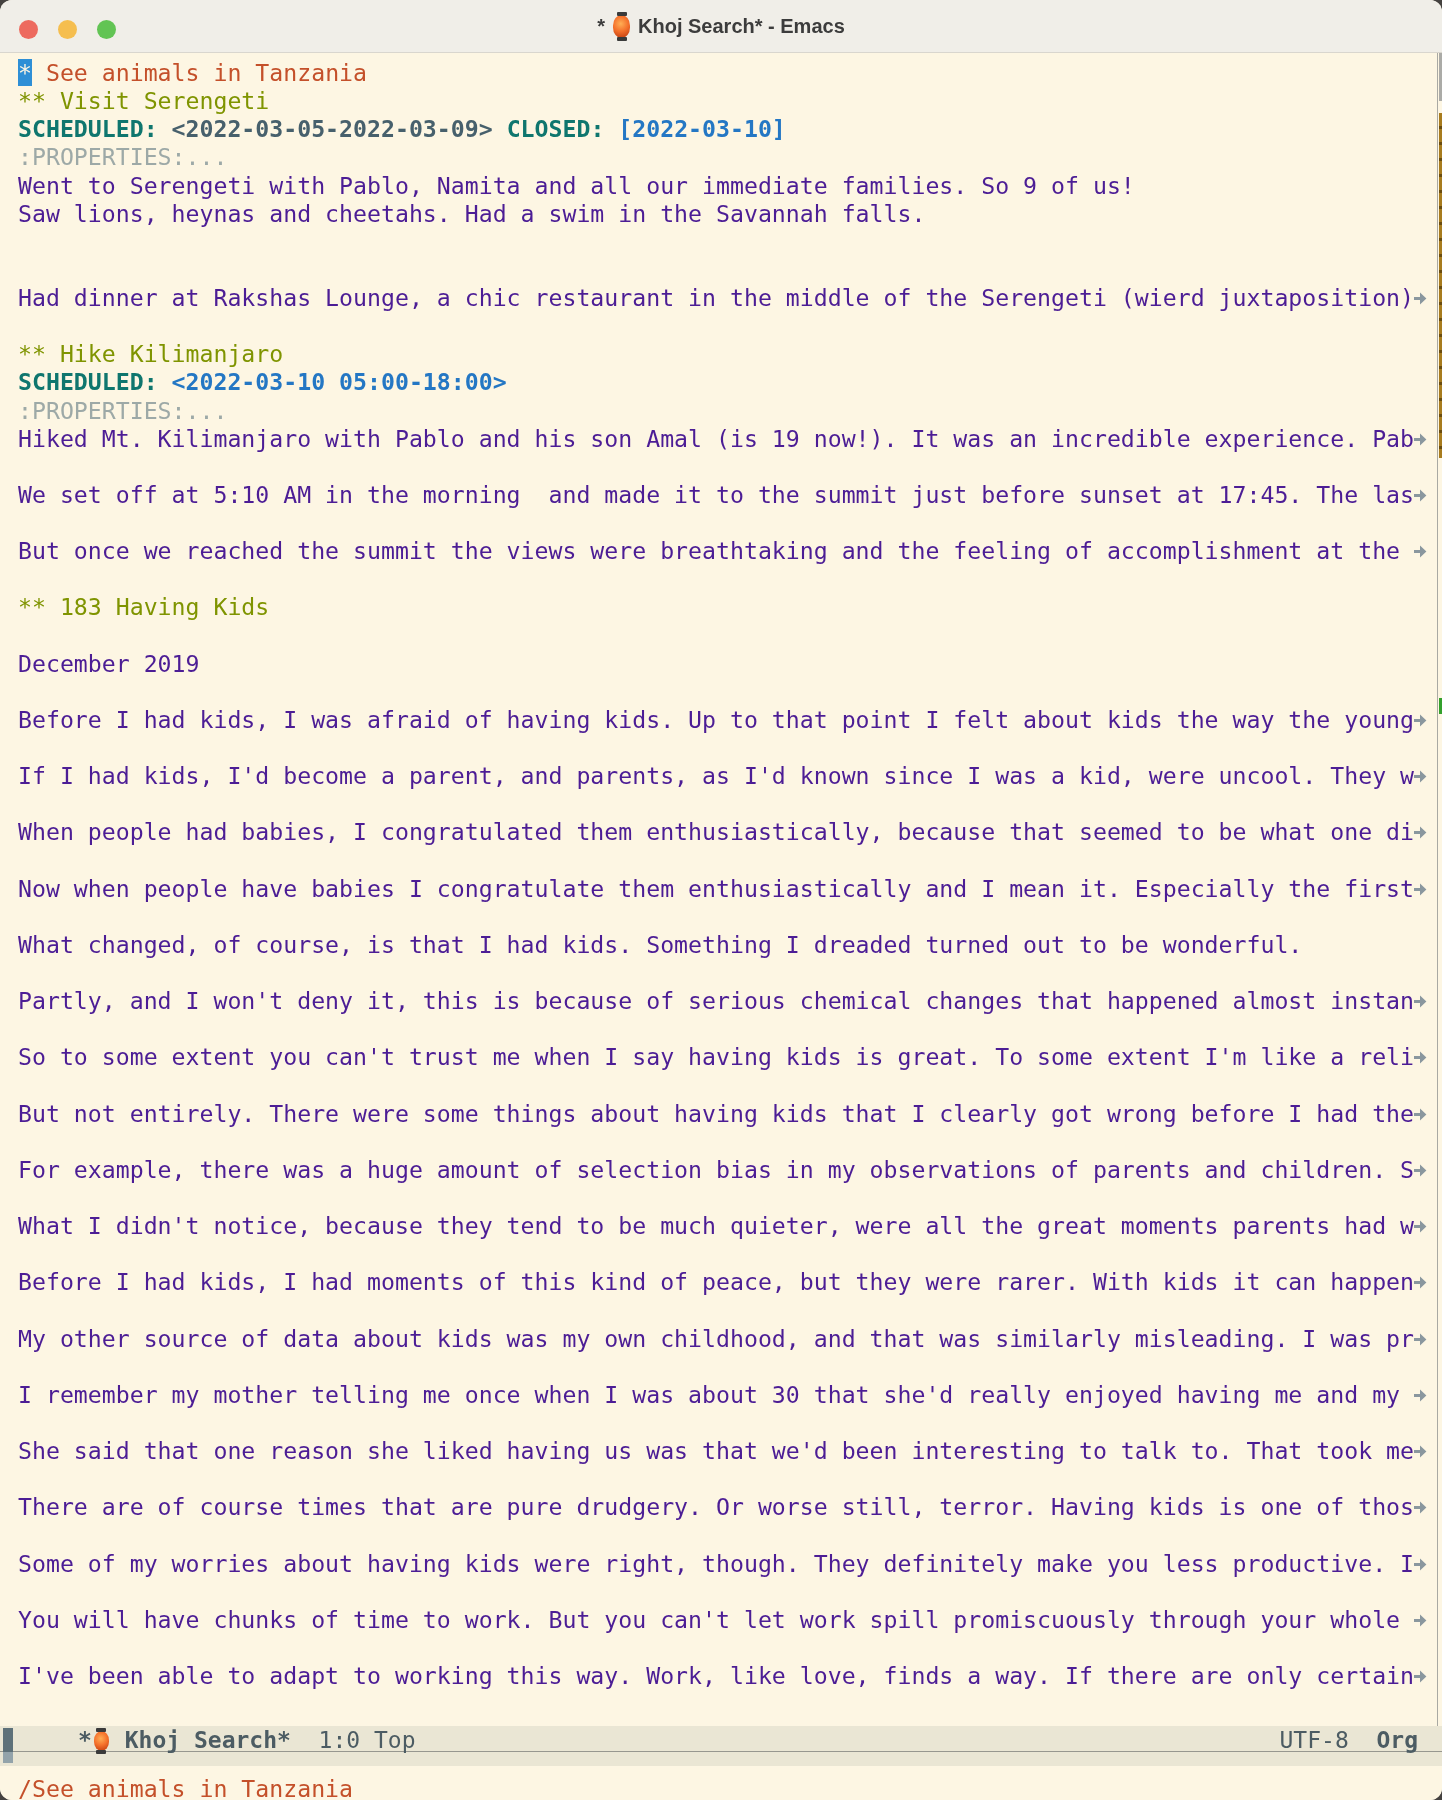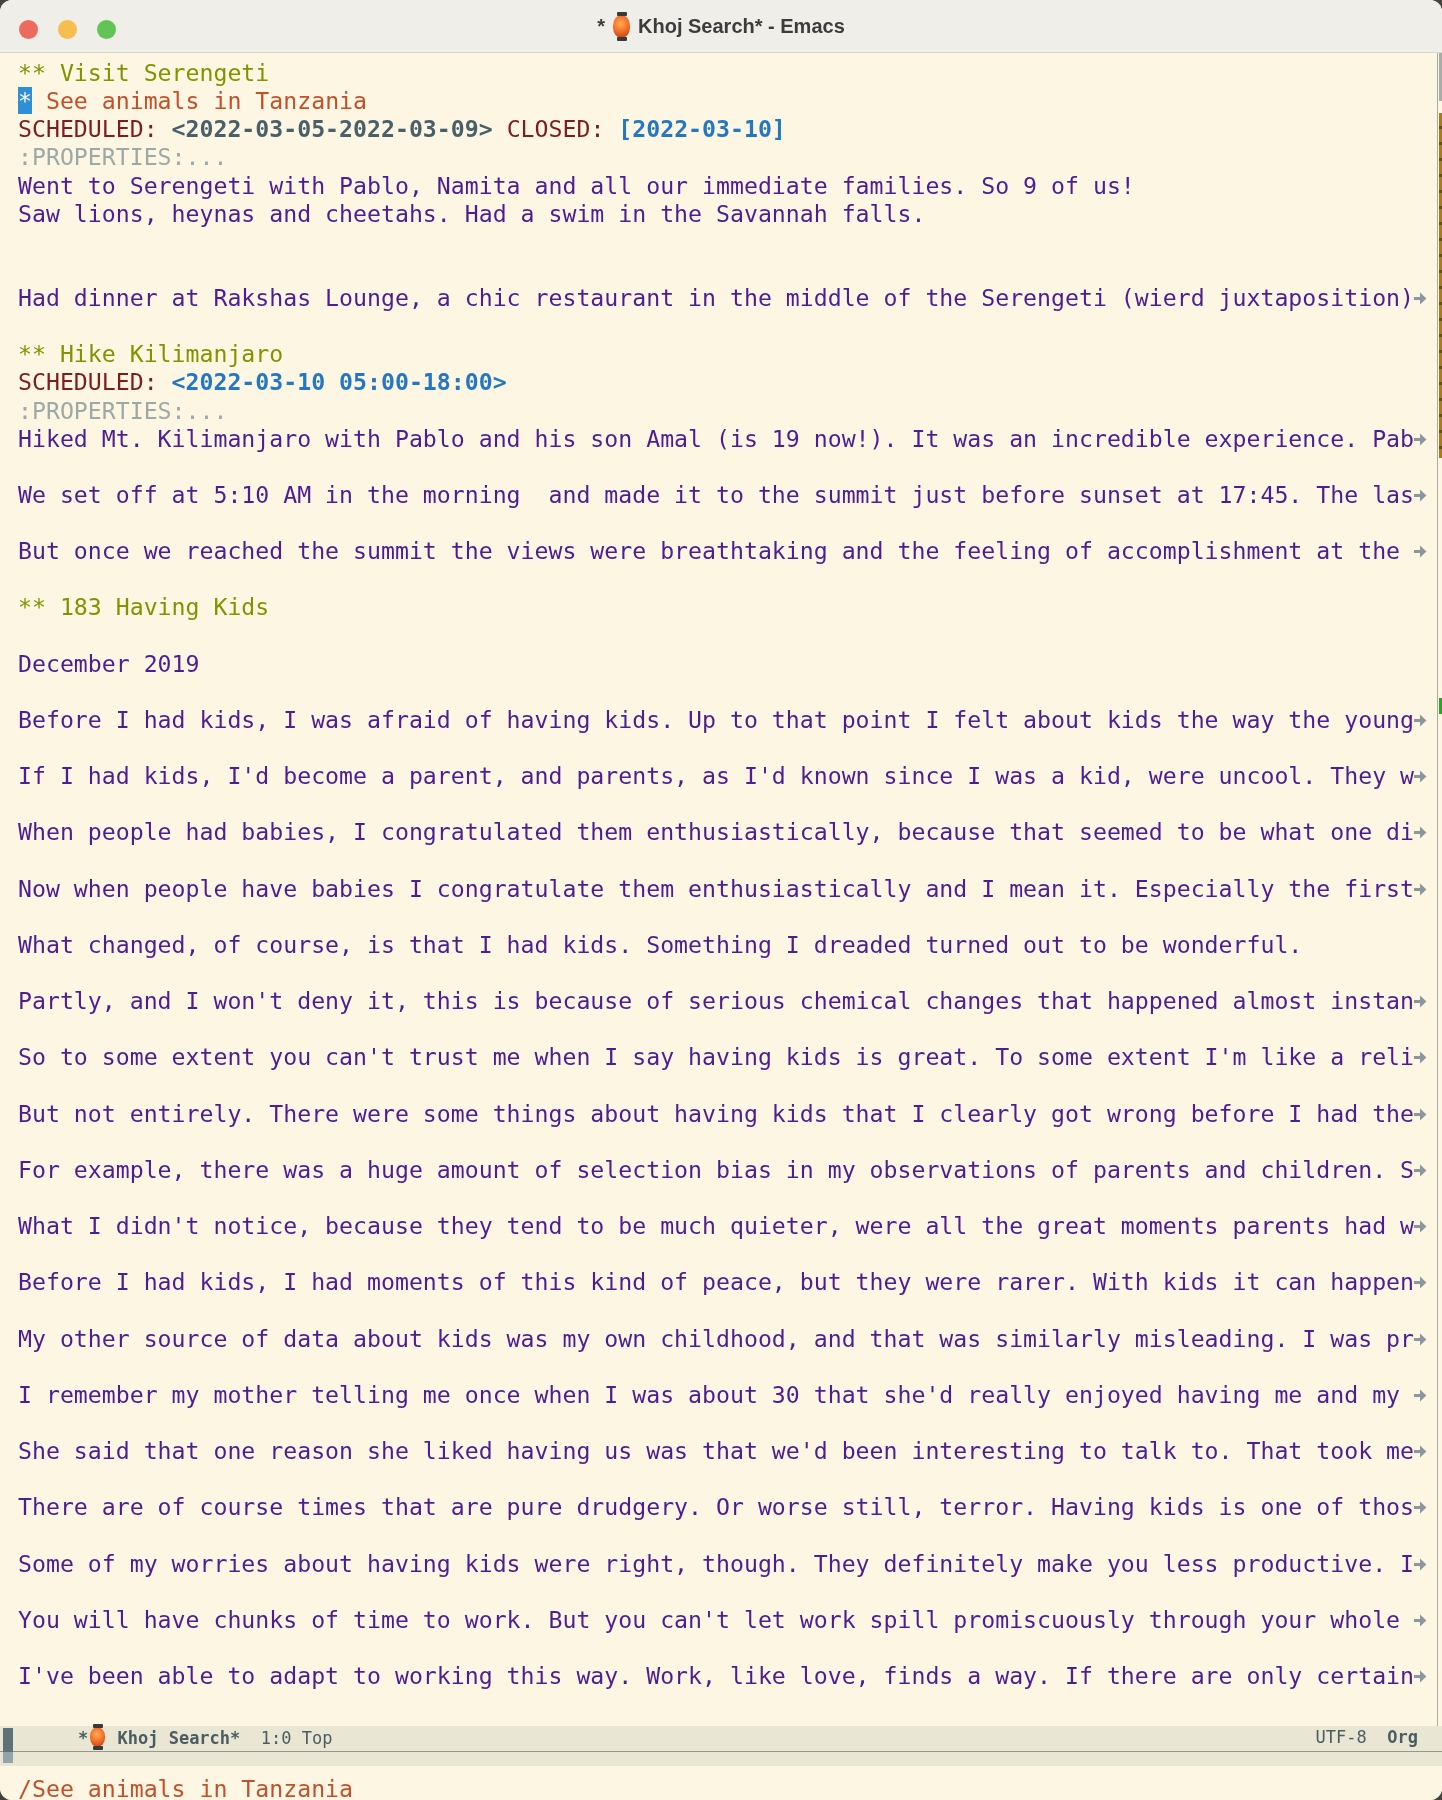--- a/index.html
+++ b/index.html
@@ -26,36 +26,36 @@
   .lantern::after{bottom:-3px;}
   .lantern.small{width:15px;height:20px;}
 
   
   .buffer{position:absolute;left:0;top:53px;width:1437px;height:1673px;overflow:hidden;background:#FDF6E3;
           padding:6px 0 0 18px;box-sizing:border-box;font-size:23.2px;line-height:28.13px;}
   .line{position:relative;height:28.13px;white-space:pre;overflow:hidden;width:1412px;}
   .s-body{color:#4c1d95;}
   .s-h1{color:#C4502A;}
   .s-h2{color:#7F9400;}
-  .s-kw{color:#7f1d1d;font-weight:normal;}
+  .s-kw{color:#0f766e;font-weight:bold;}
   .s-props{color:#9DA9A7;margin-top:44px;}
   .s-ddark{color:#47606C;font-weight:bold;}
   .s-dblue{color:#2477C4;font-weight:bold;margin-top:8px;}
   .s-cursor{color:#FDF6E3;background:#2E8FD6;}
   .trunc-arrow{position:absolute;right:2px;top:7px;}
 
   
   .right-strip{position:absolute;left:1437px;top:53px;width:5px;height:1673px;background:#FDF6E3;border-left:1px solid #A9A9A3;box-sizing:content-box;}
   .strip-seg{position:absolute;left:1px;width:4px;}
   .strip-gray{top:0;height:48px;background:#ABABA7;}
   .strip-amber{top:60px;height:345px;background:repeating-linear-gradient(180deg,#A87C1E 0 13px,#6B4D0F 13px 16px);}
   .strip-green{top:645px;height:16px;background:#33A02C;}
 
   
-  .modeline{position:absolute;left:0;top:1726px;width:100%;height:40px;background:#EAE6D4;font-size:17px;color:#4C5C63;}
+  .modeline{position:absolute;left:0;top:1726px;width:100%;height:40px;background:#EAE6D4;font-size:23px;color:#4C5C63;}
   .modeline .rule{position:absolute;left:0;top:25px;width:100%;height:1px;background:#97978F;}
   .ml-scrollbar{position:absolute;left:3px;top:2px;width:10px;height:35px;
                 background:linear-gradient(#5E7179 0 68%, #93A3AA 68% 100%);}
   .ml-left{position:absolute;left:78px;top:1px;white-space:pre;}
   .ml-right{position:absolute;right:24px;top:1px;white-space:pre;margin-left:12px;}
   .b{font-weight:bold;}
 
   
   .minibuffer{position:absolute;left:0;top:1766px;width:100%;height:32px;background:#FDF6E3;
               font-size:23.2px;color:#C4502A;white-space:pre;padding-left:18px;box-sizing:border-box;line-height:30px;margin-top:8px;}
@@ -72,22 +72,22 @@
       <div class="tl green"></div>
     </div>
     <div class="title">
       <span>*</span>
         <span class="lantern"></span>
         <span> Khoj Search* - Emacs</span>
     </div>
   </div>
 
   <div class="buffer" id="buffer">
+      <div class="line"><span class="s-cursor">*</span><span class="s-h1"> See animals in Tanzania</span></div>
       <div class="line"><span class="s-h2">** Visit Serengeti</span></div>
-      <div class="line"><span class="s-cursor">*</span><span class="s-h1"> See animals in Tanzania</span></div>
       <div class="line"><span class="s-kw">SCHEDULED: </span><span class="s-ddark">&lt;2022-03-05-2022-03-09&gt;</span><span class="s-body"> </span><span class="s-kw">CLOSED: </span><span class="s-dblue">[2022-03-10]</span></div>
       <div class="line"><span class="s-props">:PROPERTIES:...</span></div>
       <div class="line"><span class="s-body">Went to Serengeti with Pablo, Namita and all our immediate families. So 9 of us!</span></div>
       <div class="line"><span class="s-body">Saw lions, heynas and cheetahs. Had a swim in the Savannah falls.</span></div>
       <div class="line"></div>
       <div class="line"></div>
       <div class="line"><span class="s-body">Had dinner at Rakshas Lounge, a chic restaurant in the middle of the Serengeti (wierd juxtaposition)</span><svg width="15" height="15" class="trunc-arrow">
           <path d="M1 6 h6 V1.5 L13.4 7.5 7 13.5 V9 H1 z" fill="#8A979E"></path>
         </svg></div>
       <div class="line"></div>

